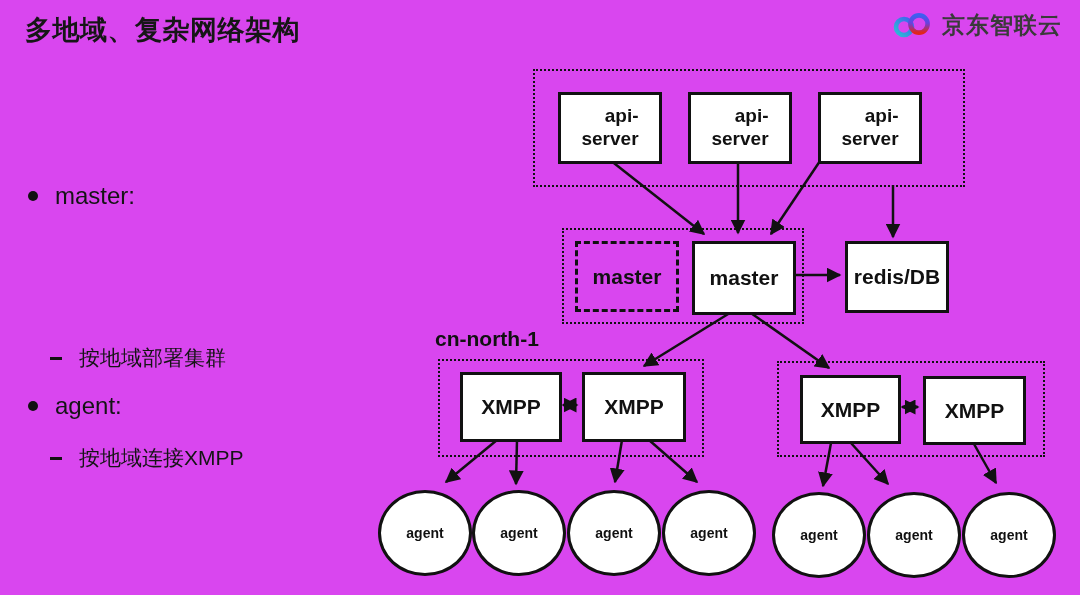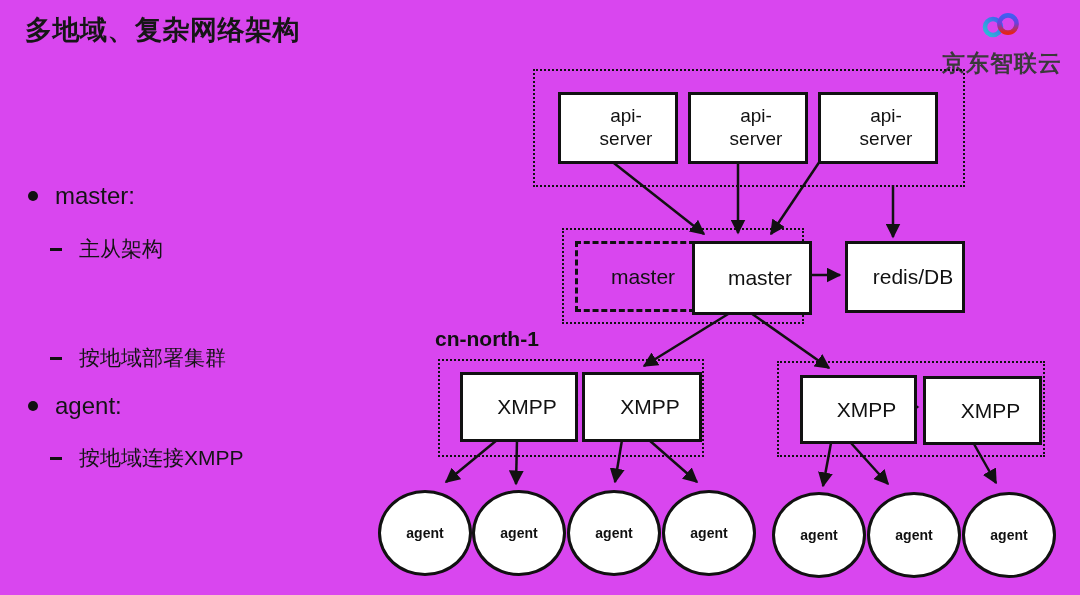--- a/index.html
+++ b/index.html
@@ -2,32 +2,32 @@
 <html><head>
 <meta charset="utf-8">
 <style>
   html,body{margin:0;padding:0;background:#fff;}
   #slide{
     position:relative;width:1080px;height:595px;background:#d946ef;overflow:hidden;
     font-family:"Liberation Sans","DejaVu Sans",sans-serif;color:#111;
   }
   
   .slide-title{position:absolute;left:25px;top:12px;font-size:27px;font-weight:700;color:#161616;letter-spacing:.5px;}
-  .logo{position:absolute;right:18px;top:10px;display:flex;align-items:center;gap:7px;flex-direction:column;}
+  .logo{position:absolute;right:18px;top:10px;display:flex;align-items:center;gap:7px;}
   .logo-text{font-size:23px;font-weight:700;color:#3a3a3a;letter-spacing:1px;}
   
   .bullet-row{position:absolute;display:flex;align-items:center;gap:17px;}
   .bullet-dot{width:10px;height:10px;background:#111;border-radius:50%;flex:0 0 auto;}
   .bullet-label{font-size:24px;line-height:30px;color:#141414;}
   .dash-marker{width:12px;height:3px;background:#111;flex:0 0 auto;}
   .sub-label{font-size:21px;line-height:28px;color:#141414;}
   
   .dotted-group{position:absolute;border:2px dotted #111;background:transparent;}
   .node{position:absolute;border:3px solid #111;background:#fff;display:flex;align-items:center;justify-content:center;
-        font-weight:400;color:#111;text-align:center;padding-left:16px;}
+        font-weight:700;color:#111;text-align:right;}
   .node.dashed{border-style:dashed;background:transparent;}
   .api-label{font-size:19px;line-height:1.2;white-space:pre-line;}
   .box-label{font-size:21px;}
   .agent{position:absolute;width:88px;height:80px;border:3px solid #111;border-radius:50%;background:#fff;
          display:flex;align-items:center;justify-content:center;font-weight:700;font-size:14px;color:#111;}
   .region-label{position:absolute;font-size:21px;font-weight:700;color:#111;}
   #arrow-layer{position:absolute;left:0;top:0;pointer-events:none;}
   #arrow-layer line{stroke:#111;stroke-width:2.5;}
 </style>
 </head>
@@ -51,24 +51,20 @@
       </defs>
       <circle cx="13" cy="17" r="8" fill="none" stroke="url(#gL)" stroke-width="4.6"></circle>
       <circle cx="28" cy="14" r="8.6" fill="none" stroke="url(#gR)" stroke-width="4.6"></circle>
     </svg>
     <span class="logo-text">京东智联云</span>
   </div>
 
   <div class="bullet-row" style="left:28px;top:181px;">
     <span class="bullet-dot"></span>
     <span class="bullet-label">master:</span>
-  </div>
-  <div class="bullet-row" style="left:50px;top:235px;">
-    <span class="dash-marker"></span>
-    <span class="sub-label">主从架构</span>
   </div>
   <div class="bullet-row" style="left:50px;top:344px;">
     <span class="dash-marker"></span>
     <span class="sub-label">按地域部署集群</span>
   </div>
   <div class="bullet-row" style="left:28px;top:391px;">
     <span class="bullet-dot"></span>
     <span class="bullet-label">agent:</span>
   </div>
   <div class="bullet-row" style="left:50px;top:444px;">

